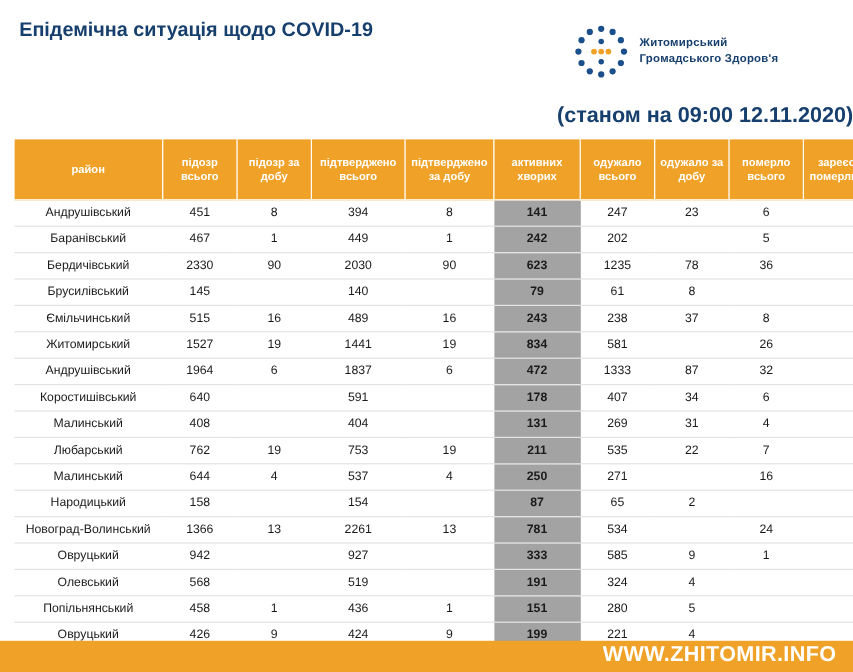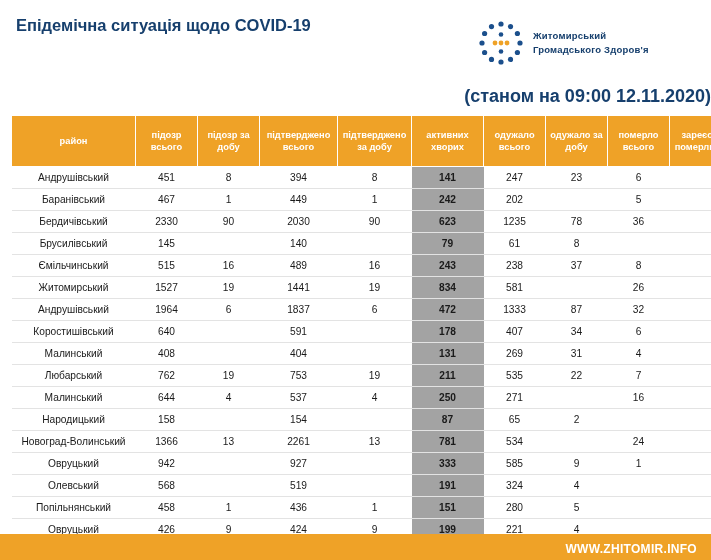--- a/index.html
+++ b/index.html
@@ -133,21 +133,21 @@
     left: 0;
     bottom: 0;
     width: 711px;
     height: 26px;
     background: #efa227;
   }
   .footer-url {
     position: absolute;
     right: 14px;
     bottom: 4px;
-    font-size: 12px;
+    font-size: 18px;
     font-weight: bold;
     color: #ffffff;
     letter-spacing: .3px;
   }
 </style>
 </head>
 <body>
 
 <div class="header">
   <div class="title-block">

